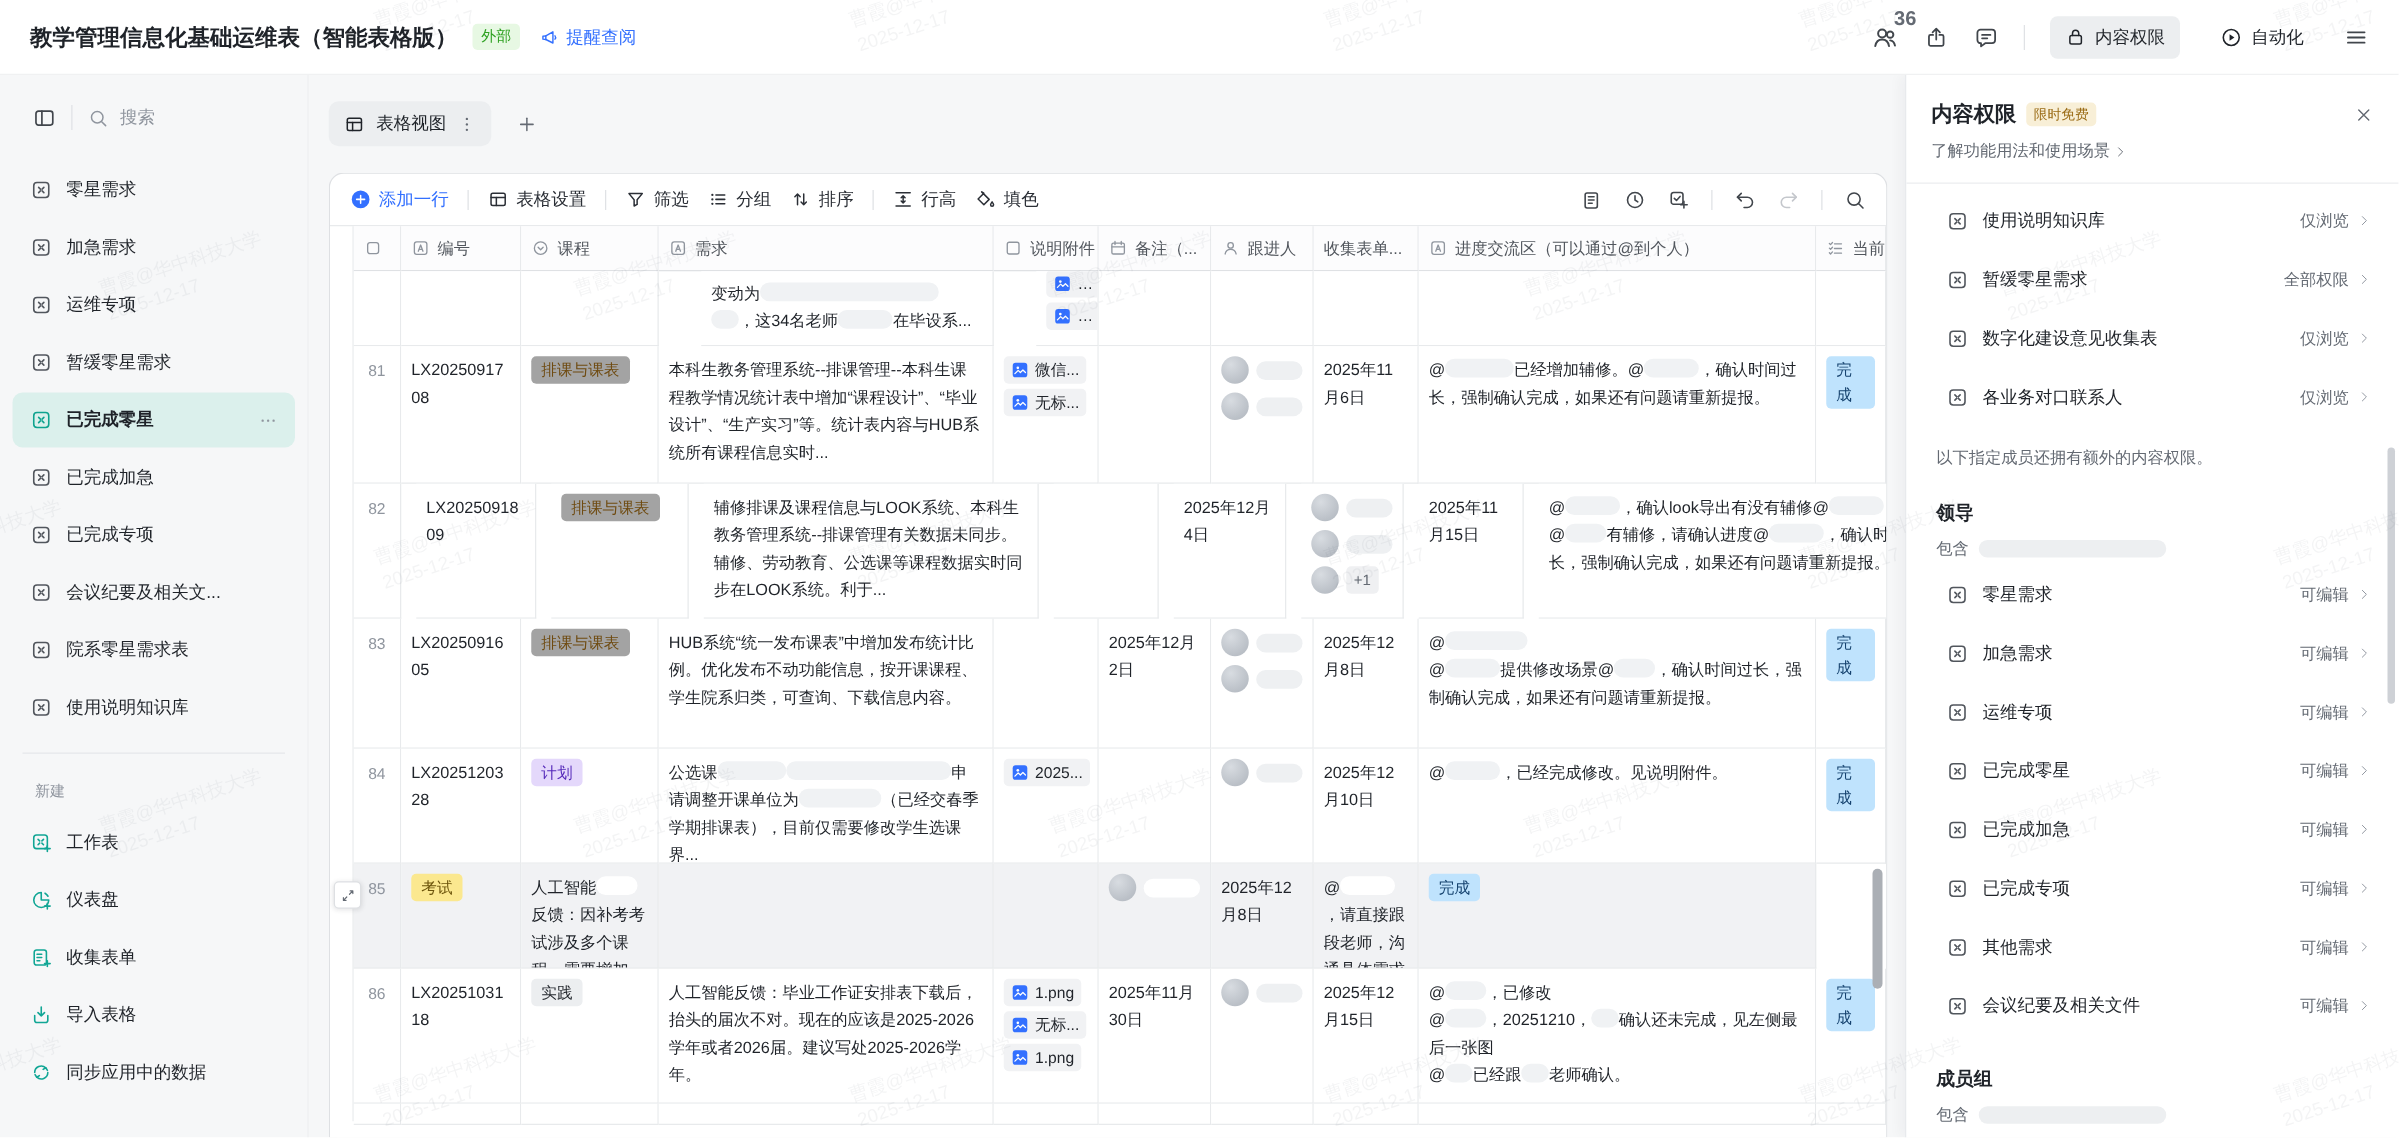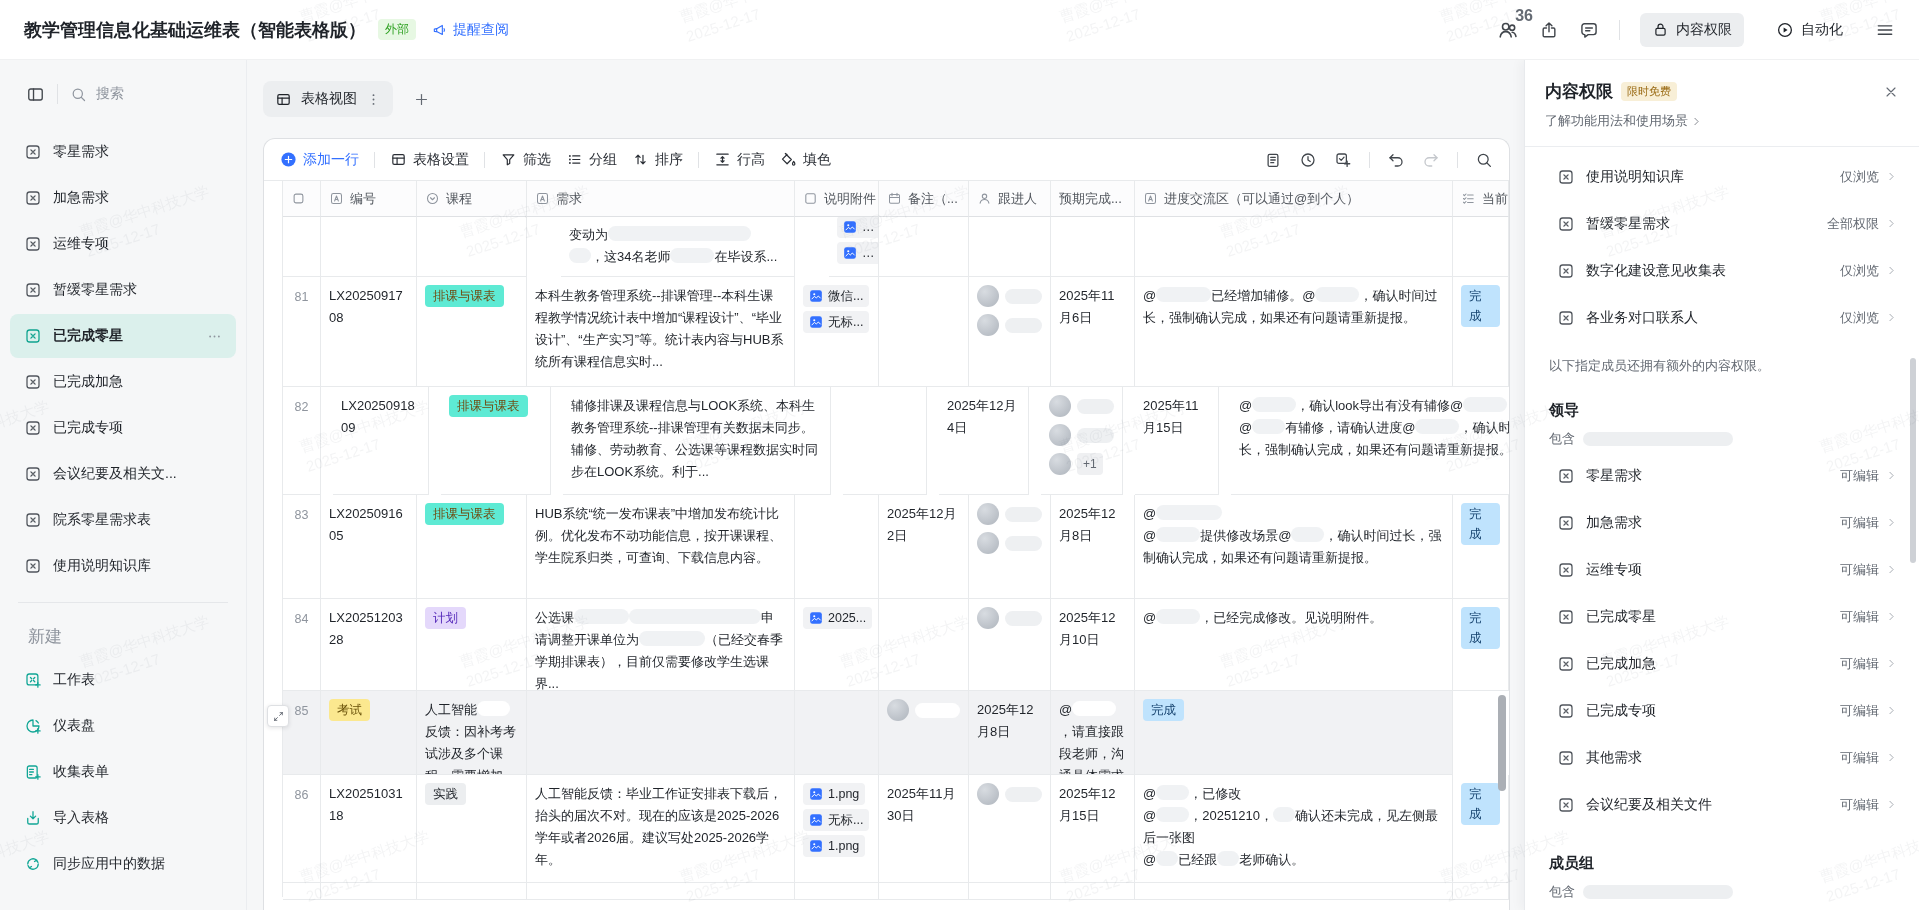--- a/index.html
+++ b/index.html
@@ -31,21 +31,21 @@
   .side-top { display:flex; align-items:center; gap:12px; padding:6px 18px 24px 26px; color:#51565d; }
   .side-search { display:flex; gap:9px; align-items:center; color:#8f959e; font-size:14px; cursor:text; }
   .side-item { display:flex; align-items:center; gap:11px; height:44px; margin:2px 10px; padding:0 14px; border-radius:8px; font-size:14px; color:#1f2329; cursor:pointer; }
   .side-item .ic { color:#51565d; }
   .side-item.active { background:#dbf0ec; font-weight:700; }
   .side-item.active .ic { color:#0fa38f; }
   .side-item .more { margin-left:auto; color:#8f959e; display:none; }
   .side-item.active .more { display:flex; }
   .side-item .lbl { white-space:nowrap; overflow:hidden; text-overflow:ellipsis; }
   .side-sep { height:1px; background:#e5e7ea; margin:14px 18px; }
-  .side-label { font-size:17px; color:#8f959e; padding:8px 28px 8px; }
+  .side-label { font-size:12px; color:#8f959e; padding:8px 28px 8px; }
   .side-item.new .ic { color:#11a695; }
 
   
   .main { flex:1; display:flex; flex-direction:column; background:#f6f7f8; min-width:0; position:relative; }
   .viewbar { height:78px; display:flex; align-items:center; padding-left:16px; gap:20px; }
   .vtab { background:#eceef0; border-radius:8px; padding:9px 12px; display:flex; align-items:center; gap:9px; font-size:14px; cursor:pointer; }
   .vtab .dots { color:#646a73; }
   .vadd { color:#646a73; cursor:pointer; }
 
   .card { margin:0 14px 0 16px; flex:1; background:#fff; border:1px solid #dee0e3; border-bottom:none; border-radius:12px 12px 0 0; position:relative; overflow:hidden; }
@@ -61,21 +61,21 @@
   .trow { display:grid; grid-template-columns:38px 96px 110px 268px 84px 90px 82px 84px 318px minmax(54px,1fr); }
   .cell { border-right:1px solid #e8eaec; border-bottom:1px solid #e8eaec; padding:8px 8px; overflow:hidden; font-size:13px; line-height:21px; position:relative; background:#fff; }
   .thead .cell { background:#fcfcfd; border-bottom:1px solid #dfe1e4; padding:0 8px; display:flex; align-items:center; gap:6px; color:#51565d; white-space:nowrap; height:36px; }
   .thead .cell .fic { color:#8f959e; }
   .trow.hl .cell { background:#f1f2f4; }
   .c-num { color:#8f959e; font-size:12.5px; text-align:center; padding:10px 2px 0; }
   .c-id { word-break:break-all; line-height:22px; }
   .c-text { line-height:22px; }
   .c-text.clipb { display:flex; flex-direction:column; justify-content:flex-end;margin-left:34px; }
   .tag { display:inline-block; padding:1px 8px; border-radius:4px; font-size:12.5px; line-height:20px; white-space:nowrap; }
-  .tag.orange { background:#5eead4; color:#6f4b11; }
+  .tag.orange { background:#a3a3a3; color:#6f4b11; }
   .tag.purple { background:#e4d8fb; color:#5529ba; }
   .tag.yellow { background:#fbe88f; color:#6b530a; }
   .tag.gray   { background:#eceef0; color:#1f2329; }
   .redact { display:inline-block; height:15px; background:#f0f2f4; border-radius:8px; vertical-align:-2px; }
   .trow.hl .redact, .trow.hl .fol-name { background:#fff; }
   .attach-line { display:flex; gap:4px; margin-bottom:4px; align-items:center; }
   .chip { display:inline-flex; align-items:center; gap:5px; background:#f1f2f4; border-radius:4px; padding:0 6px; font-size:12.5px; height:22px; color:#1f2329; white-space:nowrap; cursor:pointer; }
   .chip-plus { background:#eff0f2; border-radius:4px; font-size:12px; color:#646a73; padding:0 6px; height:22px; line-height:22px; cursor:pointer; }
   .fol-line { display:flex; align-items:center; gap:6px; margin-bottom:7px; }
   .avatar { width:22px; height:22px; border-radius:50%; flex:none; background:radial-gradient(circle at 35% 30%, #d8dce1, #aeb4bc); filter:blur(.4px); }
@@ -543,21 +543,21 @@
             <div class="cell">
               <span class="fic">
                 <svg width="15" height="15" viewBox="0 0 24 24" fill="none" stroke="currentColor" stroke-width="1.7" stroke-linecap="round" stroke-linejoin="round">
                   <circle cx="12" cy="8.5" r="3.5"></circle>
                   <path d="M5 19.5c.8-4 3.5-5.8 7-5.8s6.2 1.8 7 5.8"></path>
                 </svg>
               </span>
               <span>跟进人</span>
             </div>
             <div class="cell">
-              <span>预期完成...</span>
+              <span>收集表单...</span>
             </div>
             <div class="cell">
               <span class="fic">
                 <svg width="15" height="15" viewBox="0 0 24 24" fill="none" stroke="currentColor" stroke-width="1.7" stroke-linecap="round" stroke-linejoin="round">
                   <rect x="4" y="4" width="16" height="16" rx="3"></rect>
                   <path d="M9 16l3-8 3 8M10.1 13.5h3.8"></path>
                 </svg>
               </span>
               <span>进度交流区（可以通过@到个人）</span>
             </div>

